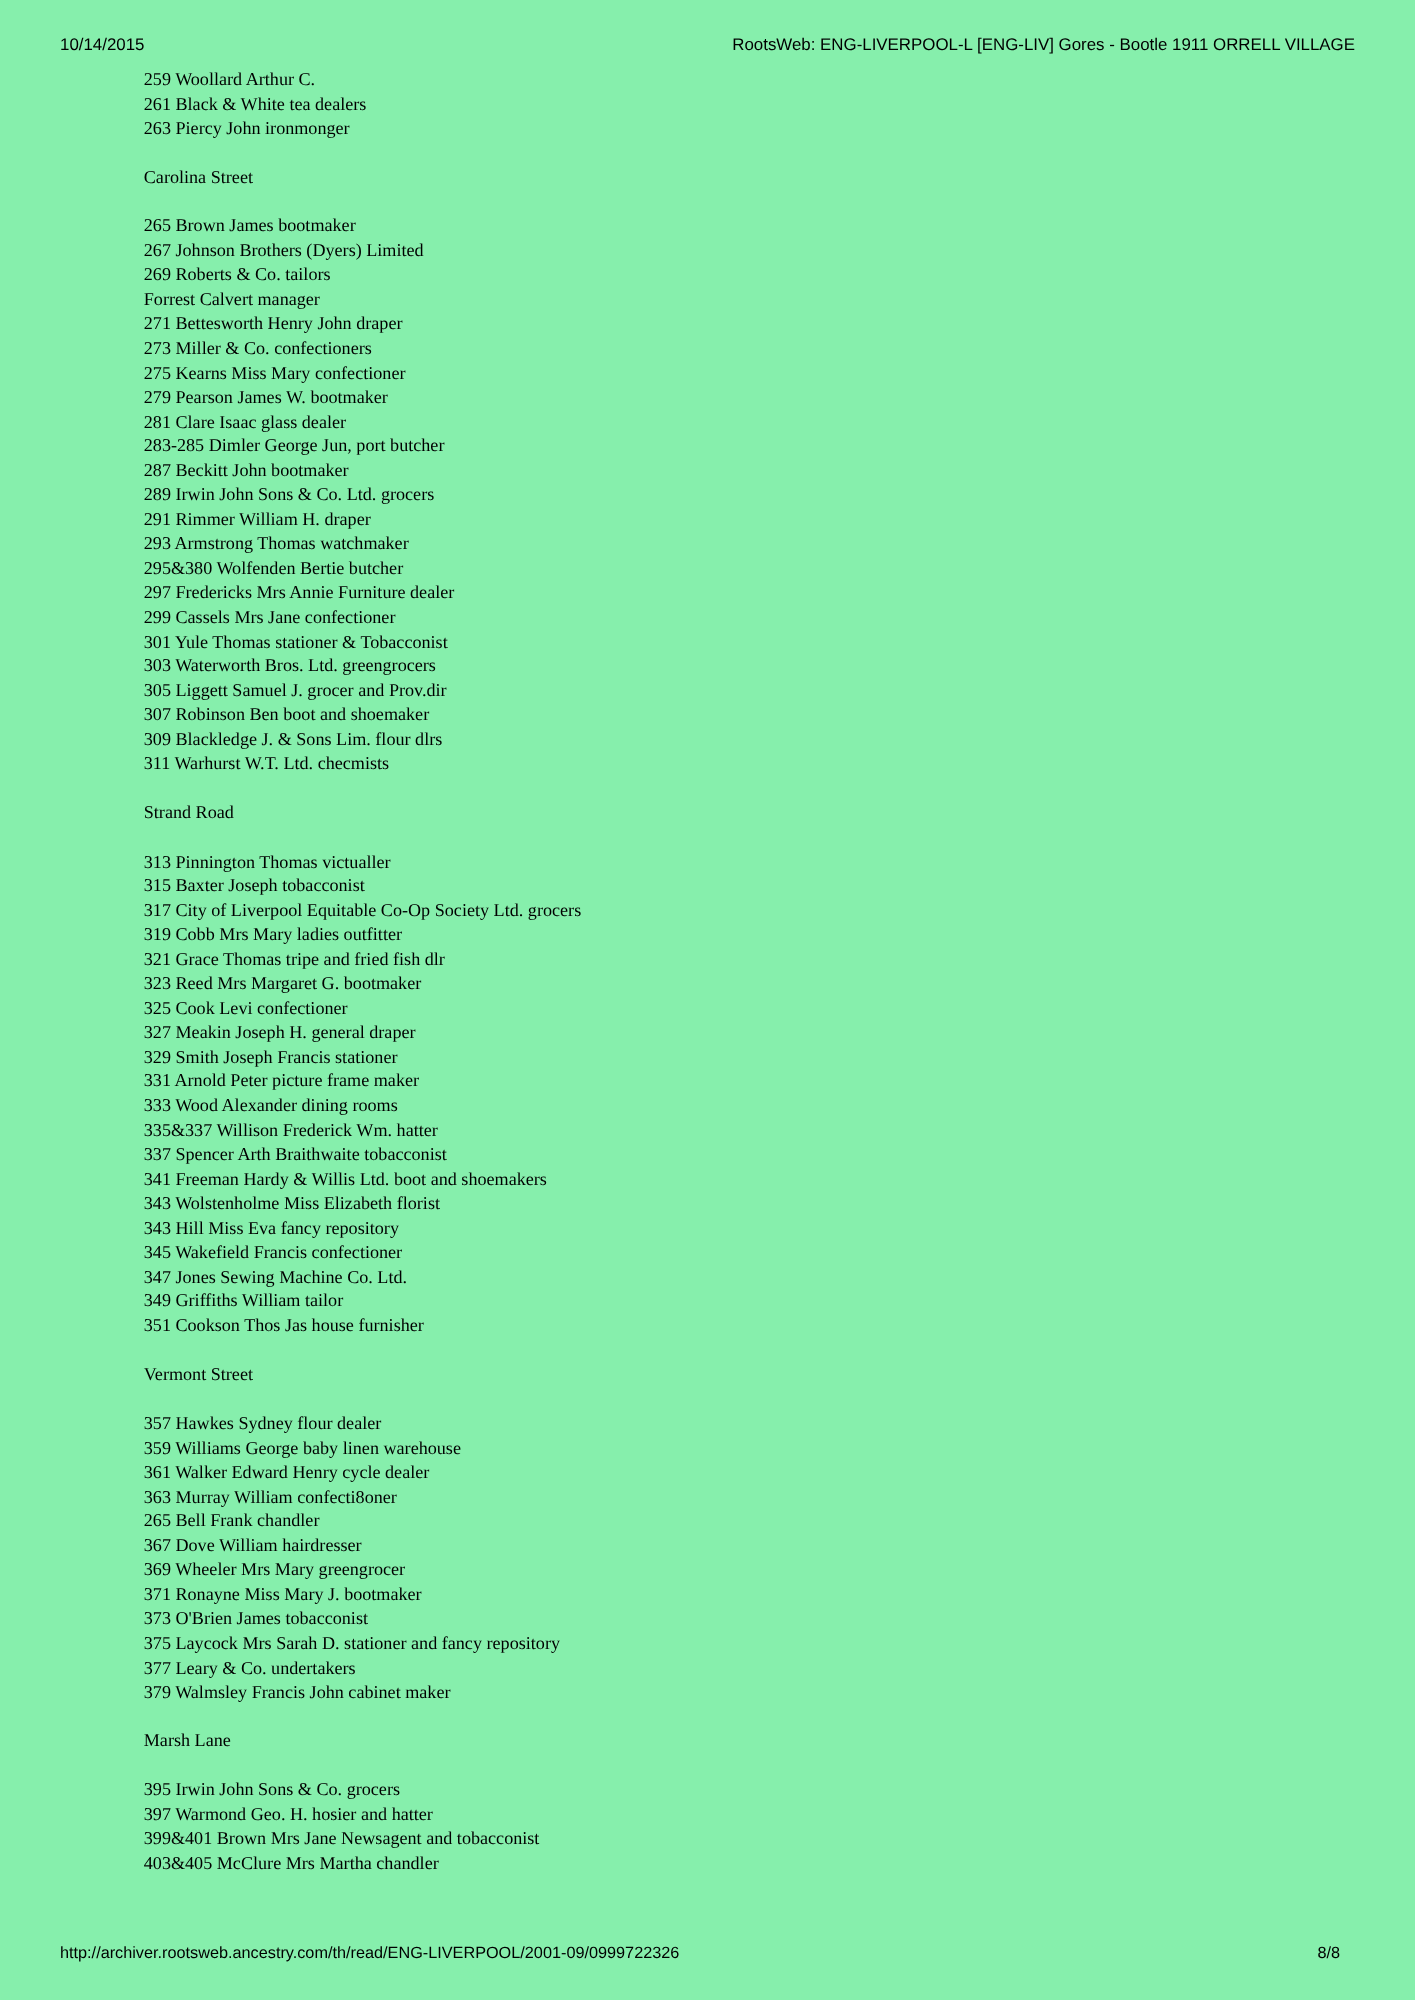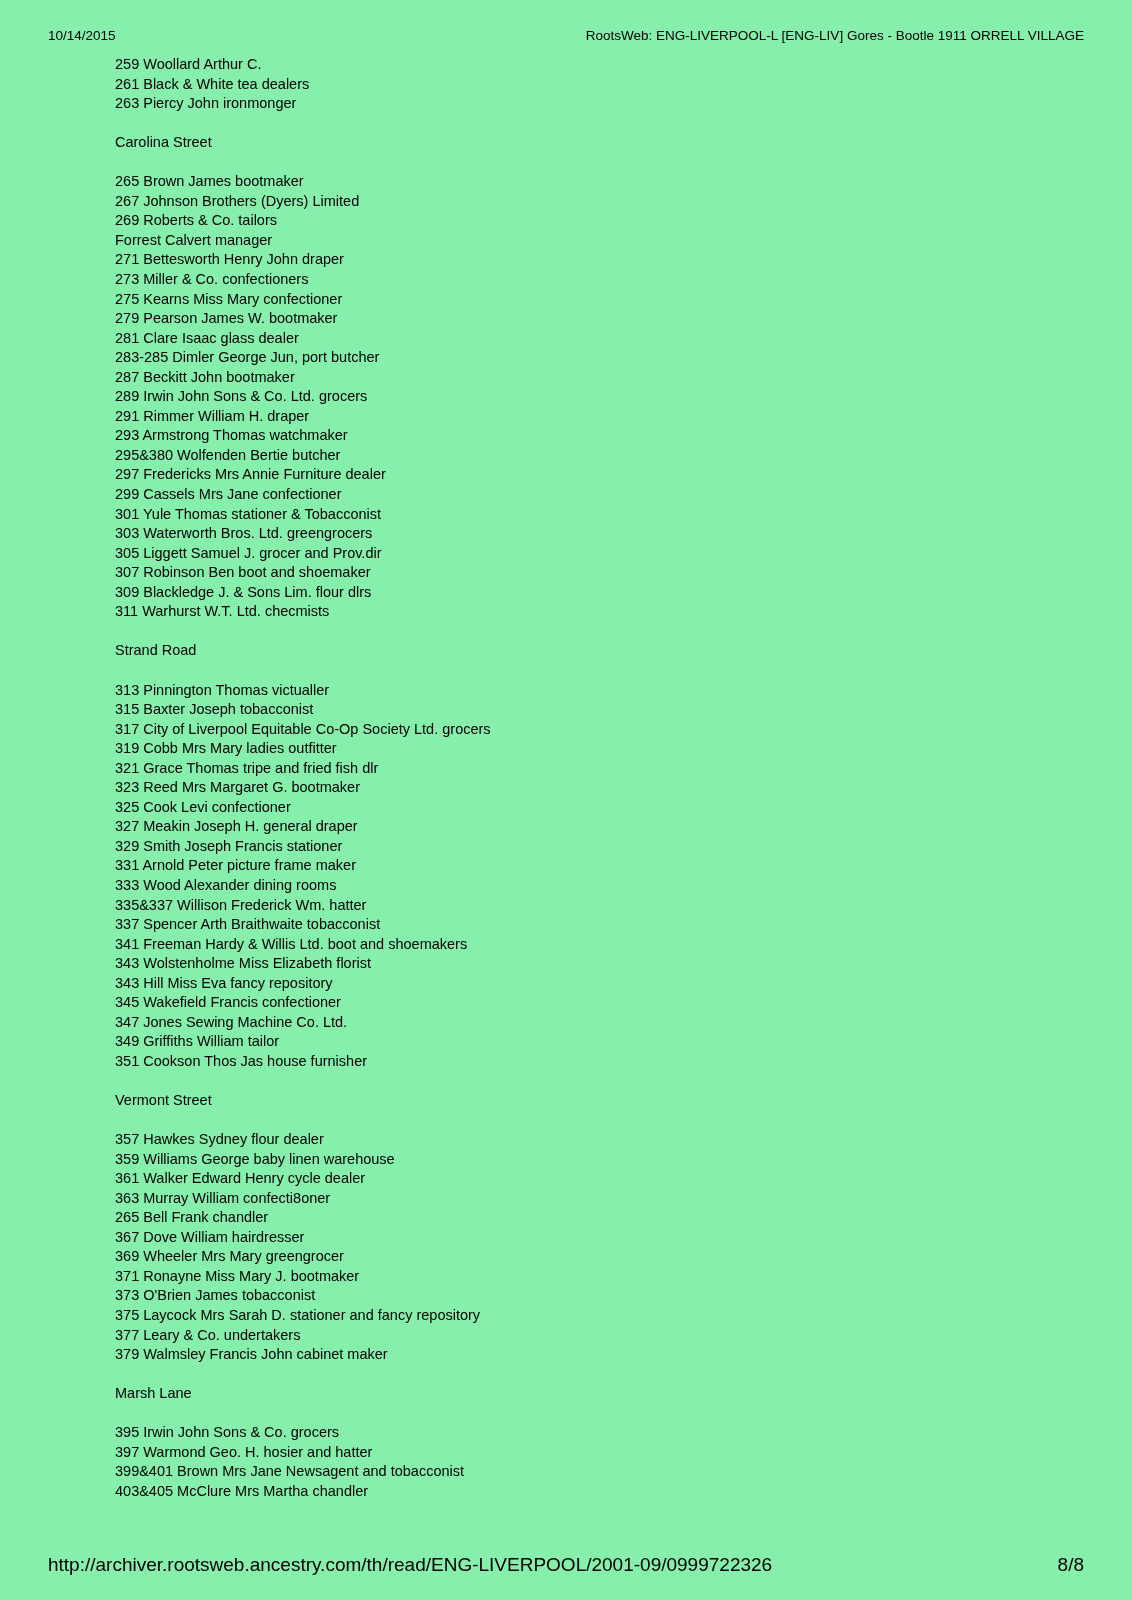--- a/index.html
+++ b/index.html
@@ -37,37 +37,37 @@
     right: 0;
     top: 0;
     text-align: right;
     white-space: nowrap;
   }
   .doc-body {
     position: absolute;
     left: 115px;
     top: 55px;
     right: 20px;
-    font-family: Liberation Sans, sans-serif;
+    font-family: Liberation Serif, serif;
     font-size: 14.5px;
     line-height: 19.55px;
     white-space: pre;
     color: #000000;
   }
   .doc-line {
     height: 19.55px;
   }
   .print-footer {
     position: absolute;
     left: 48px;
-    right: 48px;
+    right: 60px;
     bottom: 28px;
     height: 18px;
     font-family: "Liberation Sans", sans-serif;
-    font-size: 19px;
+    font-size: 13px;
     color: #000000;
   }
   .print-footer .url {
     position: absolute;
     left: 0;
     top: 0;
     white-space: nowrap;
   }
   .print-footer .pagenum {
     position: absolute;

